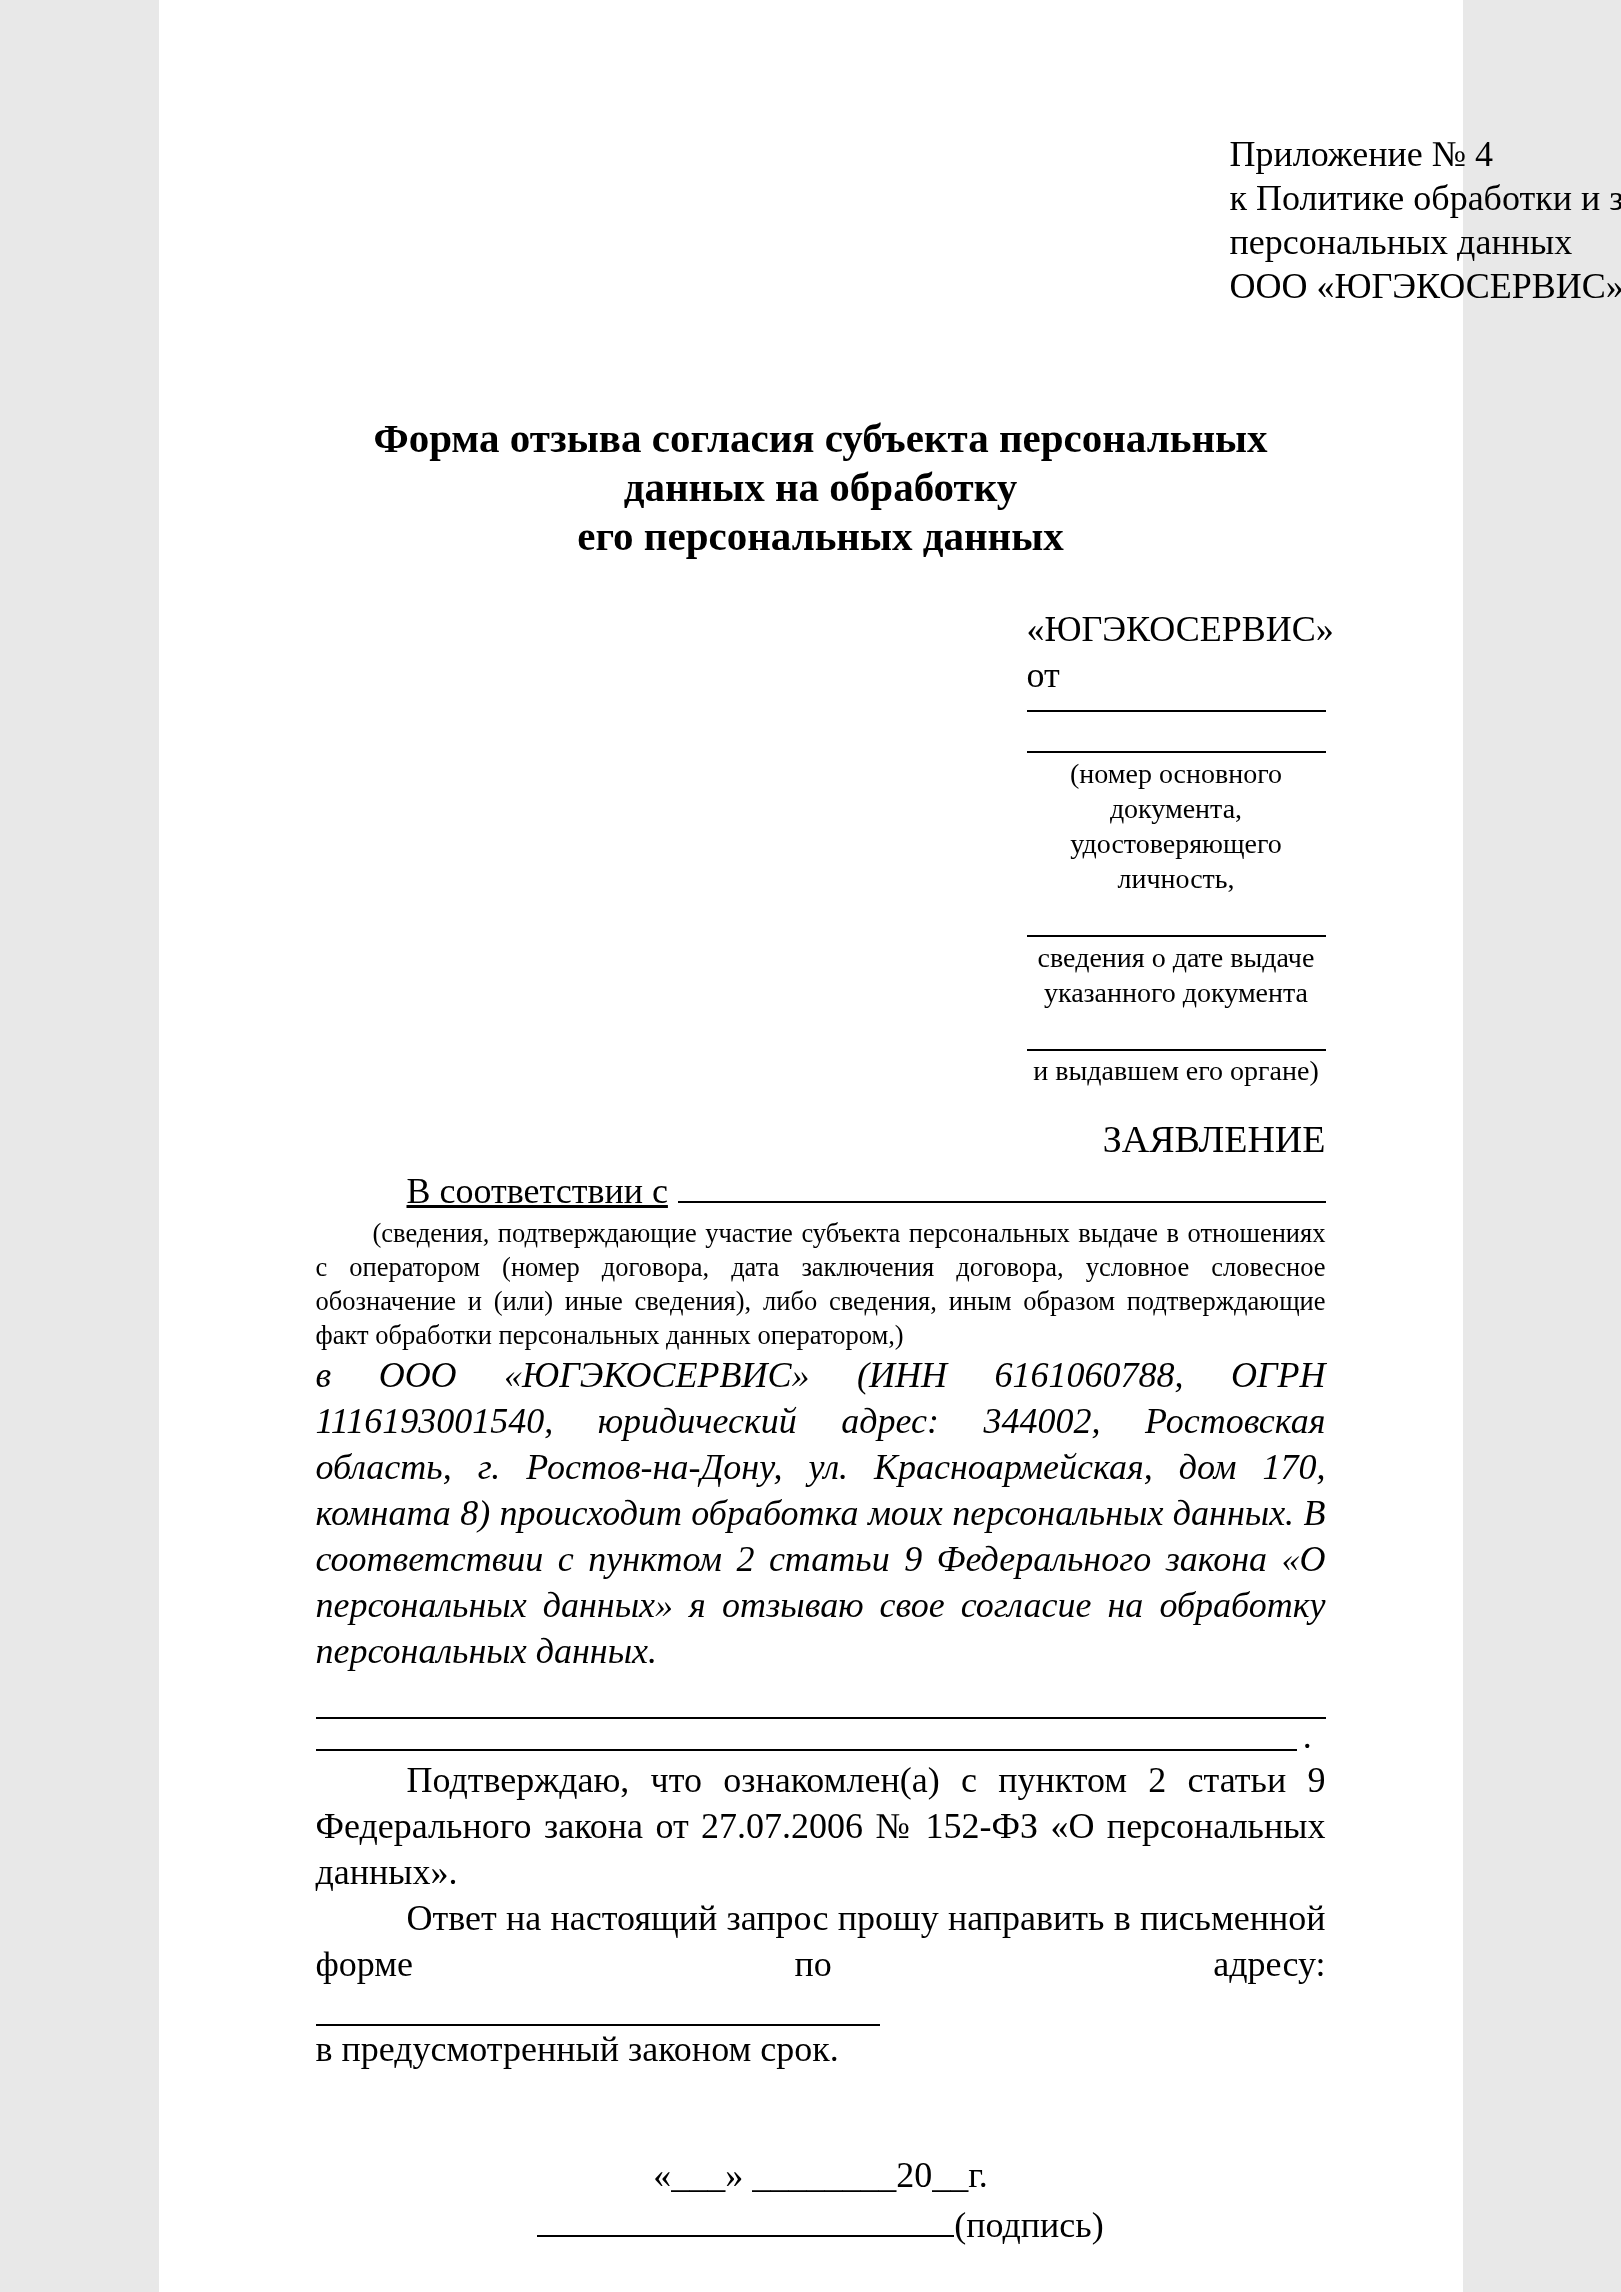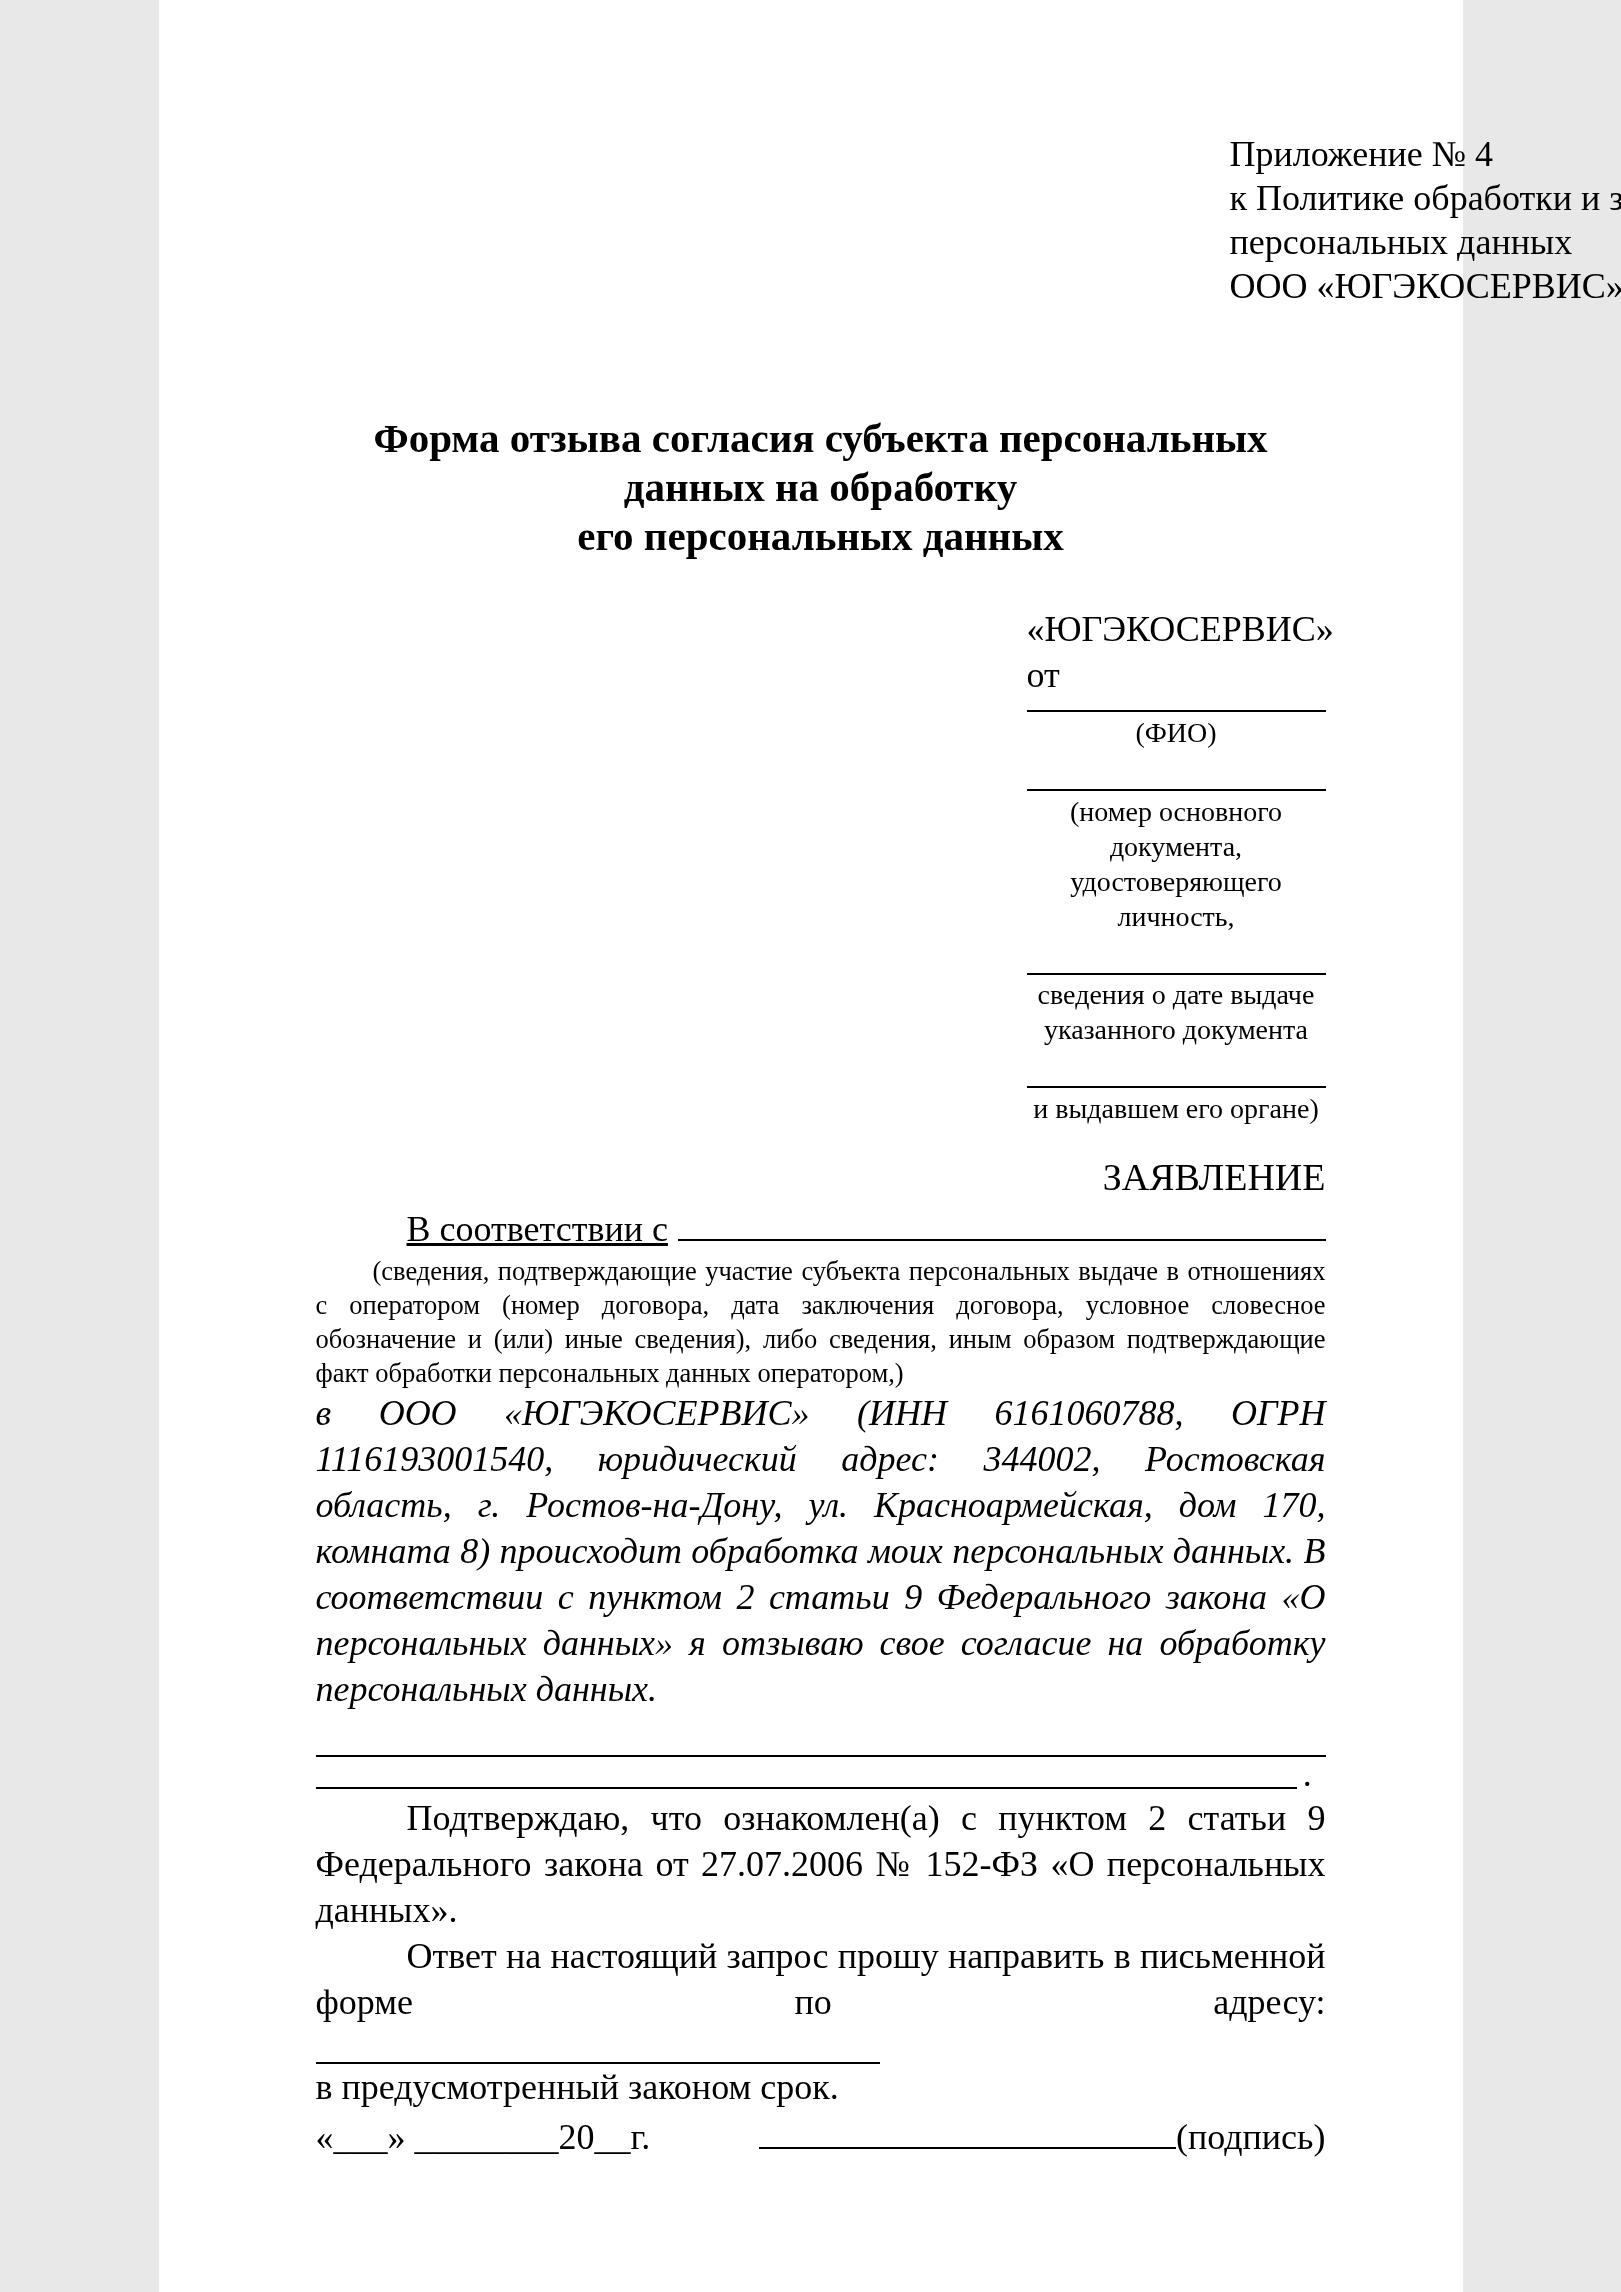--- a/index.html
+++ b/index.html
@@ -31,21 +31,21 @@
   .bodypar{text-align:justify;font-style:italic;}
   .blankline{border-bottom:2.9px solid #000;height:43px;}
   .blankline2{display:flex;align-items:flex-end;height:32px;}
   .blankline2 .line{flex:1;border-bottom:2.9px solid #000;height:32px;margin-right:5.9px;}
   .blankline2 .dot{line-height:29px;padding-right:13.7px;}
   .confirm{text-align:justify;margin-top:5.9px;}
   .replyline1{text-align:justify;text-align-last:justify;text-indent:91px;}
   .replyline2{display:flex;align-items:baseline;flex-direction:column;}
   .replyline2 .fill{width:564px;border-bottom:2.9px solid #000;height:37px;}
   .replyline2 .suffix{white-space:nowrap;}
-  .footer{display:flex;justify-content:space-between;align-items:flex-end;}
+  .footer{margin-top:80px;display:flex;justify-content:space-between;align-items:center;flex-direction:column;}
   .sig{display:flex;align-items:baseline;}
   .sig .sigline{width:417px;border-bottom:2.9px solid #000;height:37px;display:inline-block;}
   .sig .sigcap{white-space:nowrap;}
   .datestr{white-space:nowrap;}
 </style>
 </head>
 <body>
 
 <div class="page">
 
@@ -59,21 +59,20 @@
   <div class="title">
     <div>Форма отзыва согласия субъекта персональных данных на обработку</div>
     <div>его персональных данных</div>
   </div>
 
   <div class="addr">
     <div class="ind">«ЮГЭКОСЕРВИС»</div>
     <div class="ind">от</div>
 
     <div class="uline"></div>
-    <div class="cap">(ФИО)</div>
 
     <div class="uline gap"></div>
     <div class="cap">(номер основного документа, удостоверяющего личность,</div>
 
     <div class="uline gap"></div>
     <div class="cap">сведения о дате выдаче указанного документа</div>
 
     <div class="uline gap"></div>
     <div class="cap">и выдавшем его органе)</div>
   </div>

